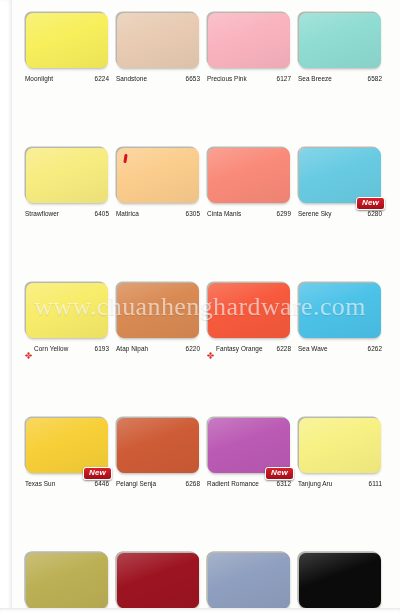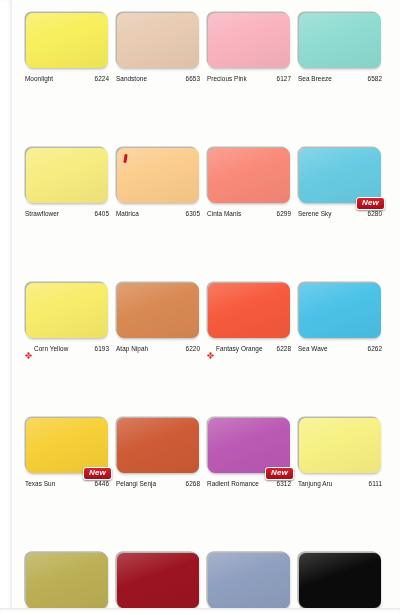--- a/index.html
+++ b/index.html
@@ -340,15 +340,16 @@
         <div class="swatch" style="background: rgb(143, 159, 191);">
           <div class="sheen"></div>
         </div>
       </div>
       <div class="cell cell-partial" style="left: 286px; top: 540px;">
         <div class="swatch" style="background: rgb(11, 11, 12);">
           <div class="sheen"></div>
         </div>
       </div>
     </div>
+  <div class="watermark">www.chuanhenghardware.com</div>
   <div class="page-edge"></div>
   <div class="page-bottom"></div>
 </div>
 
 </body></html>

